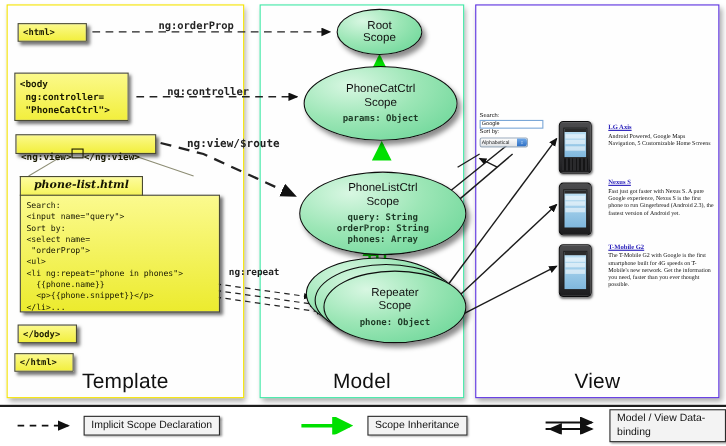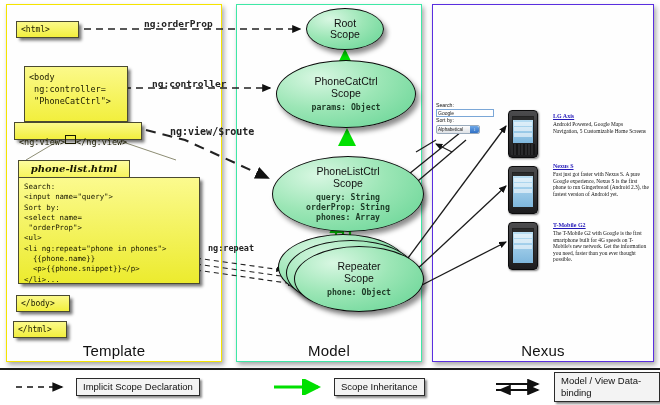--- a/index.html
+++ b/index.html
@@ -7,31 +7,31 @@
        font-family:"Liberation Sans", sans-serif;}
   #stage{position:relative;width:660px;height:405px;background:#fff;}
 
   
   .panel{position:absolute;background:#fefefe;box-sizing:border-box;
          box-shadow:2px 3px 5px rgba(0,0,0,.35);}
   #panel-template{left:6px;top:4px;width:216px;height:358px;border:1.5px solid #f5e400;}
   #panel-model{left:236px;top:4px;width:186px;height:358px;border:1.5px solid #3fe8a6;}
   #panel-view{left:432px;top:4px;width:222px;height:358px;border:1.5px solid #5a2fe0;}
   .panel-label{position:absolute;bottom:2px;left:0;width:100%;text-align:center;
-               font-size:15px;color:#111;letter-spacing:.2px;}
+               font-size:19px;color:#111;letter-spacing:.2px;}
 
   
   .ybox{position:absolute;background:linear-gradient(#fbf98a,#f2ef3d);
         border:1.4px solid #4a4a32;box-sizing:border-box;
         box-shadow:2.5px 2.5px 3px rgba(0,0,0,.55);
-        font-family:"DejaVu Sans Mono", monospace;font-weight:normal;
+        font-family:"DejaVu Sans Mono", monospace;font-weight:bold;
         color:#1a1a00;white-space:pre;}
   #tag-html{left:16px;top:21px;width:63px;height:17px;font-size:8px;
             padding:3px 0 0 4px;}
-  #tag-body{left:24px;top:66px;width:104px;height:56px;font-size:8.5px;
+  #tag-body{left:13px;top:66px;width:104px;height:44px;font-size:8.5px;
             padding:4px 0 0 4px;line-height:12px;}
   #tag-ngview{left:14px;top:122px;width:128px;height:18px;font-size:8.5px;
               padding:12px 0 0 4px;}
   .ngv-rect{display:inline-block;width:9px;height:7px;border:1.3px solid #1a1a00;
             vertical-align:1px;background:transparent;}
   #tag-bodyclose{left:16px;top:295px;width:54px;height:17px;font-size:8px;padding:3px 0 0 4px;}
   #tag-htmlclose{left:13px;top:321px;width:54px;height:17px;font-size:8px;padding:3px 0 0 4px;}
 
   
   #file-note{position:absolute;left:18px;top:160px;width:182px;height:124px;}
@@ -124,21 +124,21 @@
 
 <div id="stage">
 
   <div class="panel" id="panel-template">
     <div class="panel-label">Template</div>
   </div>
   <div class="panel" id="panel-model">
     <div class="panel-label">Model</div>
   </div>
   <div class="panel" id="panel-view">
-    <div class="panel-label">Nexus</div>
+    <div class="panel-label">View</div>
   </div>
 
   <svg class="ov" viewBox="0 0 660 405">
     <defs>
       <marker id="ar-blk" markerWidth="7" markerHeight="7" refX="6" refY="3" orient="auto">
         <path d="M0,0 L7,3 L0,6 z" fill="#111"></path>
       </marker>
       <marker id="ar-blk-s" markerWidth="6" markerHeight="6" refX="5.2" refY="2.6" orient="auto">
         <path d="M0,0 L6,2.6 L0,5.2 z" fill="#111"></path>
       </marker>

